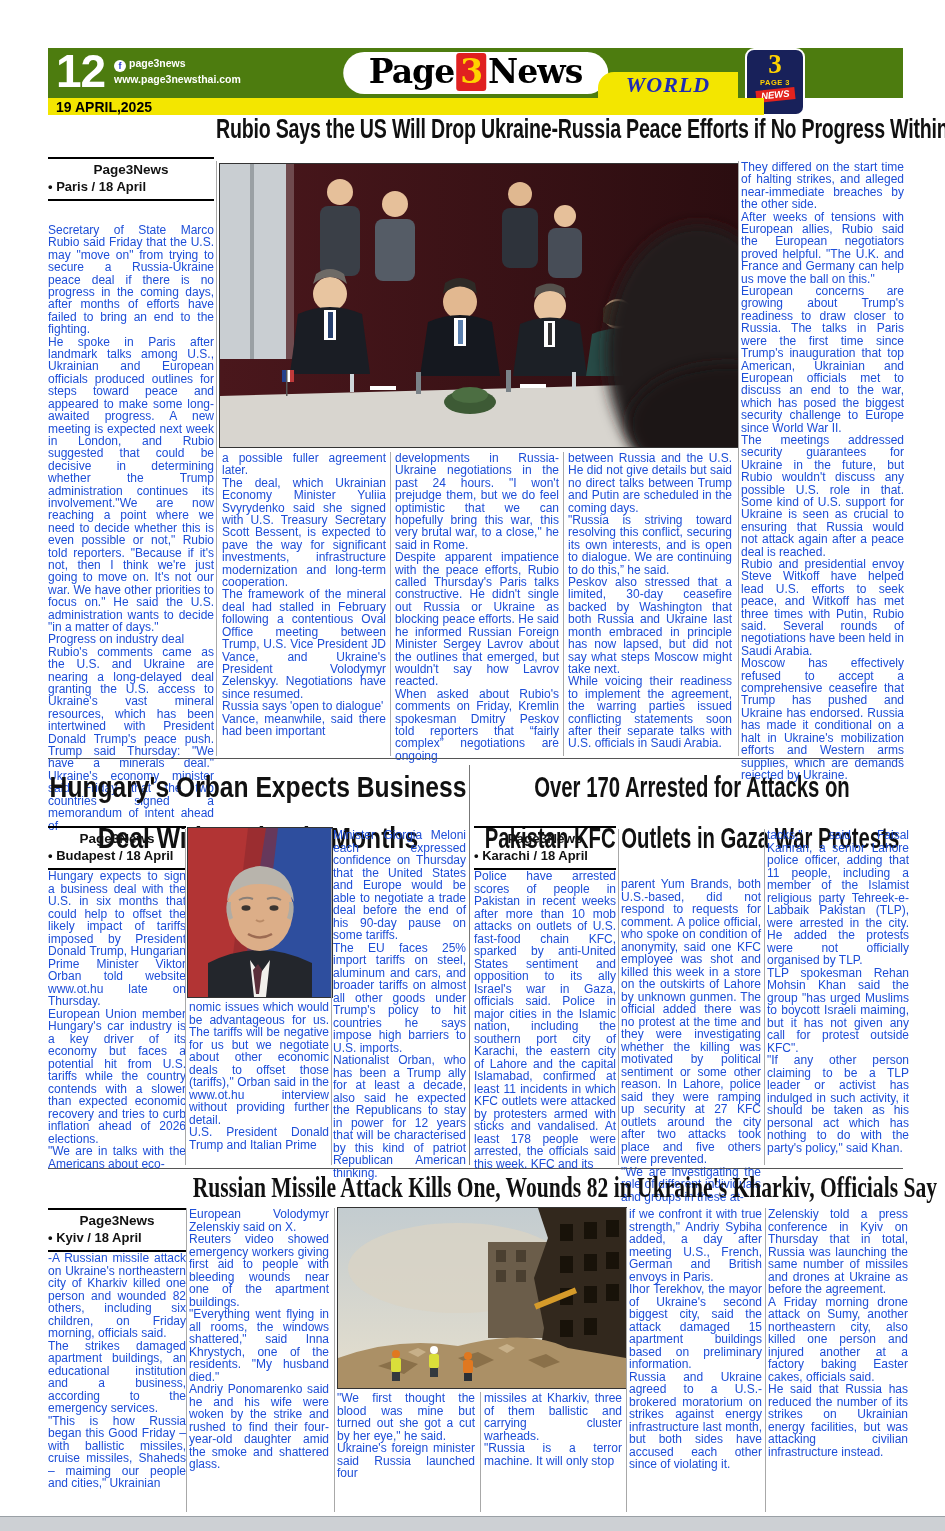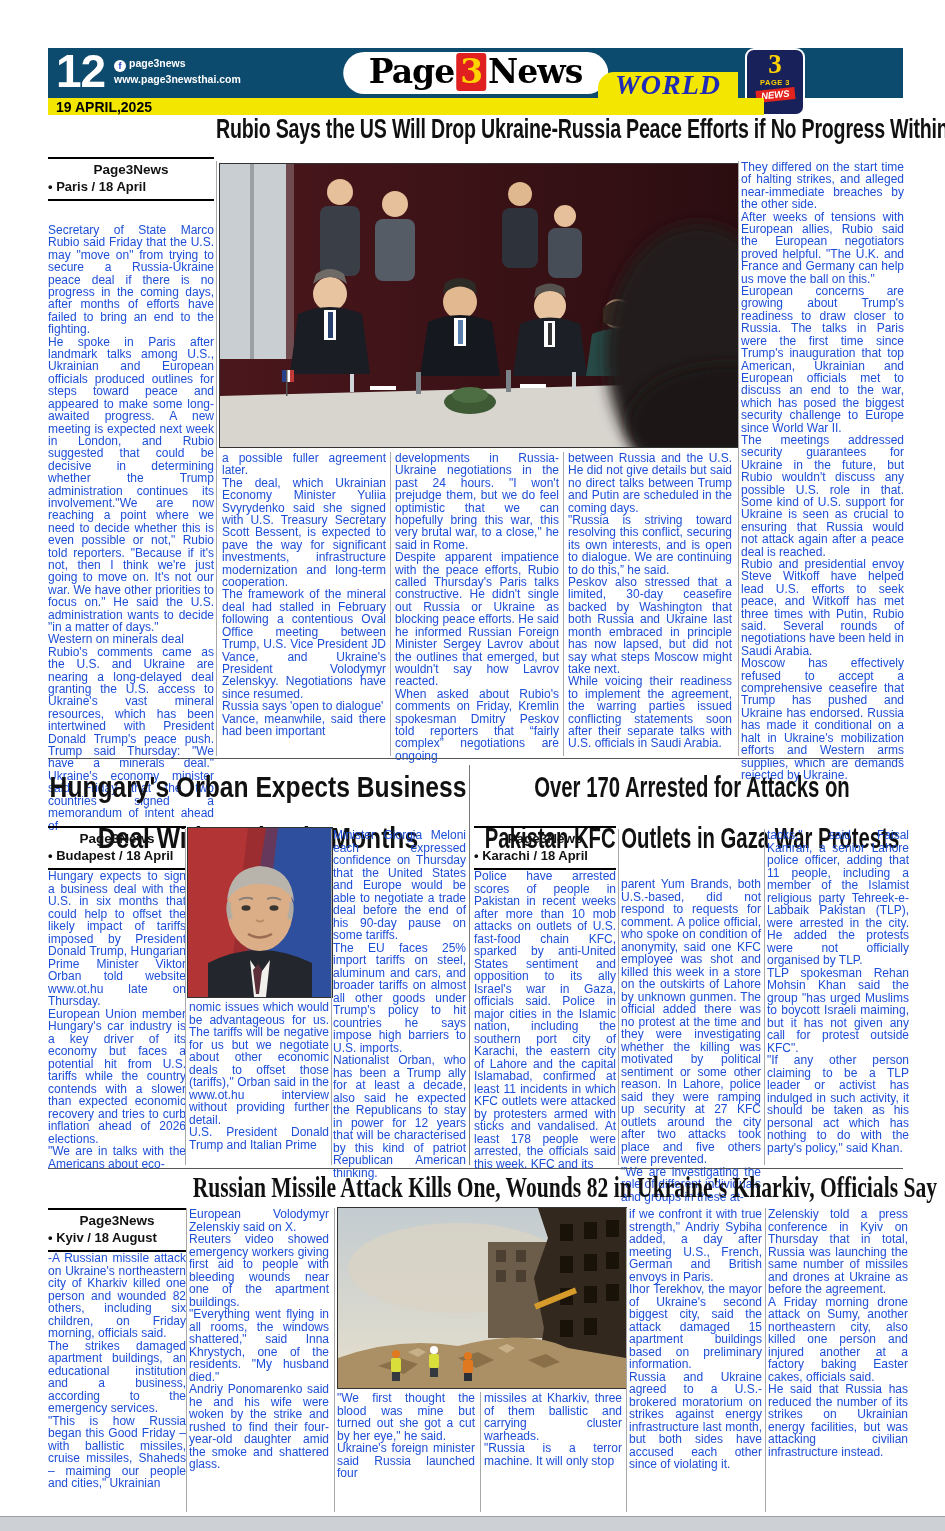--- a/index.html
+++ b/index.html
@@ -1,32 +1,32 @@
 <!DOCTYPE html>
 <html><head>
 <meta charset="utf-8">
 <style>
   html,body{margin:0;padding:0;background:#ececec;}
   .page{position:relative;width:945px;height:1531px;margin:0 auto;background:#ffffff;
         font-family:"Liberation Sans",sans-serif;color:#111;overflow:hidden;}
 
   
-  .band-blue{position:absolute;left:48px;top:48px;width:855px;height:50px;background:#0c4a6e;}
+  .band-blue{position:absolute;left:48px;top:48px;width:855px;height:50px;background:#4d7c0f;}
   .band-yellow{position:absolute;left:48px;top:98px;width:716px;height:17px;background:#f3e600;}
   .page-num{position:absolute;left:8px;top:-2px;color:#fff;font-weight:bold;font-size:46px;line-height:50px;letter-spacing:-1px;}
   .social{position:absolute;left:66px;top:8px;color:#fff;font-size:10.5px;font-weight:bold;line-height:14px;}
   .fb-icon{display:inline-flex;width:12px;height:12px;border-radius:50%;background:#fff;color:#1e36d2;
            font-size:9px;font-weight:bold;align-items:center;justify-content:center;margin-right:3px;vertical-align:-2px;}
   .masthead-pill{position:absolute;left:50%;top:4px;transform:translateX(-50%);background:#fff;border-radius:21px;
                  padding:1px 26px 3px;font-family:"DejaVu Serif",serif;font-weight:bold;font-size:33px;line-height:38px;
                  letter-spacing:-1px;color:#000;white-space:nowrap;}
   .mh-3{display:inline-block;background:#e02020;color:#ffd200;padding:0 4px;margin:0 2px;border-radius:3px;}
   .world-tag{position:absolute;right:165px;top:24px;width:140px;height:26px;background:#f3e600;
              border-radius:16px 0 0 0;display:flex;align-items:center;justify-content:center;}
-  .world-tag span{font-family:"Liberation Serif",serif;font-style:italic;font-weight:bold;font-size:28px;
+  .world-tag span{font-family:"Liberation Serif",serif;font-style:italic;font-weight:bold;font-size:22px;
                   color:#1f2bb5;letter-spacing:1px;text-align:center;}
   .p3-logo{position:absolute;right:100px;top:2px;width:56px;height:64px;background:#18215a;border-radius:7px;
            display:flex;flex-direction:column;align-items:center;box-shadow:0 0 0 2px #fff;}
   .p3-num{color:#ffd200;font-weight:bold;font-size:27px;line-height:28px;font-family:"Liberation Serif",serif;}
   .p3-page{color:#ffd200;font-size:7.5px;font-weight:bold;letter-spacing:.5px;line-height:9px;}
   .p3-news{background:#e3231d;color:#fff;font-style:italic;font-weight:bold;font-size:9.5px;line-height:12px;
            padding:0 5px;transform:rotate(-6deg);margin-top:2px;}
   .date{position:absolute;left:8px;top:1px;font-weight:bold;font-size:14px;color:#000;}
 
   
@@ -158,21 +158,21 @@
         </g>
 
       <ellipse cx="478" cy="190" rx="92" ry="130" fill="#241c1d" filter="url(#blur1)"></ellipse>
       <ellipse cx="508" cy="260" rx="100" ry="60" fill="#1c1516" filter="url(#blur1)"></ellipse>
     </svg>
   </figure>
 
   <div class="tcol tcol-a1" style="left:48px;top:224px;width:166px;height:532px;">
       <p>Secretary of State Marco Rubio said Friday that the U.S. may "move on" from trying to secure a Russia-Ukraine peace deal if there is no progress in the coming days, after months of efforts have failed to bring an end to the fighting.</p>
       <p>He spoke in Paris after landmark talks among U.S., Ukrainian and European officials produced outlines for steps toward peace and appeared to make some long-awaited progress. A new meeting is expected next week in London, and Rubio suggested that could be decisive in determining whether the Trump administration continues its involvement."We are now reaching a point where we need to decide whether this is even possible or not," Rubio told reporters. "Because if it's not, then I think we're just going to move on. It's not our war. We have other priorities to focus on." He said the U.S. administration wants to decide "in a matter of days."</p>
-      <p>Western on minerals deal</p>
+      <p>Progress on industry deal</p>
       <p>Rubio's comments came as the U.S. and Ukraine are nearing a long-delayed deal granting the U.S. access to Ukraine's vast mineral resources, which has been intertwined with President Donald Trump's peace push. Trump said Thursday: "We have a minerals deal." Ukraine's economy minister said Friday that the two countries signed a memorandum of intent ahead of</p>
     </div>
   <div class="tcol tcol-a1" style="left:222px;top:452px;width:164px;height:303px;">
       <p>a possible fuller agreement later.</p>
       <p>The deal, which Ukrainian Economy Minister Yuliia Svyrydenko said she signed with U.S. Treasury Secretary Scott Bessent, is expected to pave the way for significant investments, infrastructure modernization and long-term cooperation.</p>
       <p>The framework of the mineral deal had stalled in February following a contentious Oval Office meeting between Trump, U.S. Vice President JD Vance, and Ukraine's President Volodymyr Zelenskyy. Negotiations have since resumed.</p>
       <p>Russia says 'open to dialogue'</p>
       <p>Vance, meanwhile, said there had been important</p>
     </div>
   <div class="tcol tcol-a1" style="left:395px;top:452px;width:164px;height:303px;">
@@ -276,21 +276,21 @@
   <div class="vrule" style="left:618px;top:829px;height:336px;"></div>
   <div class="vrule" style="left:764px;top:829px;height:336px;"></div>
   <div class="hrule" style="left:48px;top:1168px;width:855px;"></div>
 
   <div class="hl-center h-kharkiv">
       <span>Russian Missile Attack Kills One, Wounds 82 in Ukraine's Kharkiv, Officials Say</span>
     </div>
 
   <div class="byline" style="left:48px;top:1208px;width:138px;">
     <div class="b-src">Page3News</div>
-    <div class="b-dl">• Kyiv / 18 August</div>
+    <div class="b-dl">• Kyiv / 18 April</div>
   </div>
 
   <figure class="photo" style="left:337px;top:1207px;width:288px;height:180px;">
     <svg width="288" height="180" viewBox="0 0 288 180">
       <defs>
         <linearGradient id="sky2" x1="0" y1="0" x2="0" y2="1">
           <stop offset="0" stop-color="#c3ccd0"></stop>
             <stop offset="1" stop-color="#e6dfcd"></stop>
         </linearGradient>
       </defs>

